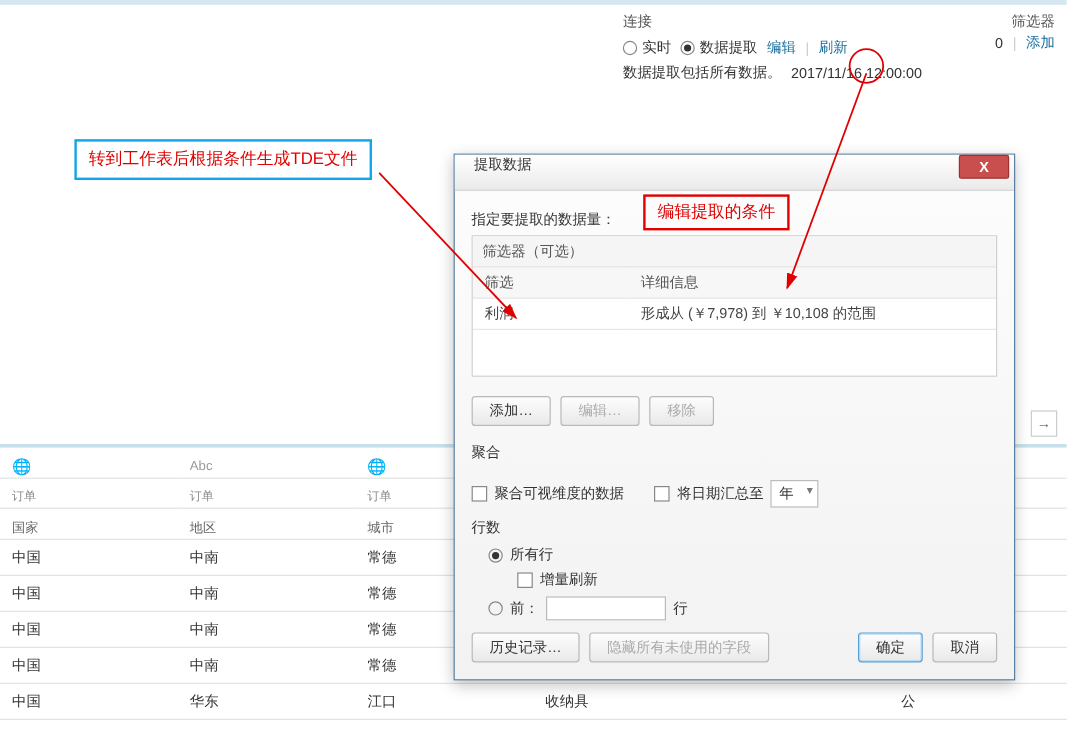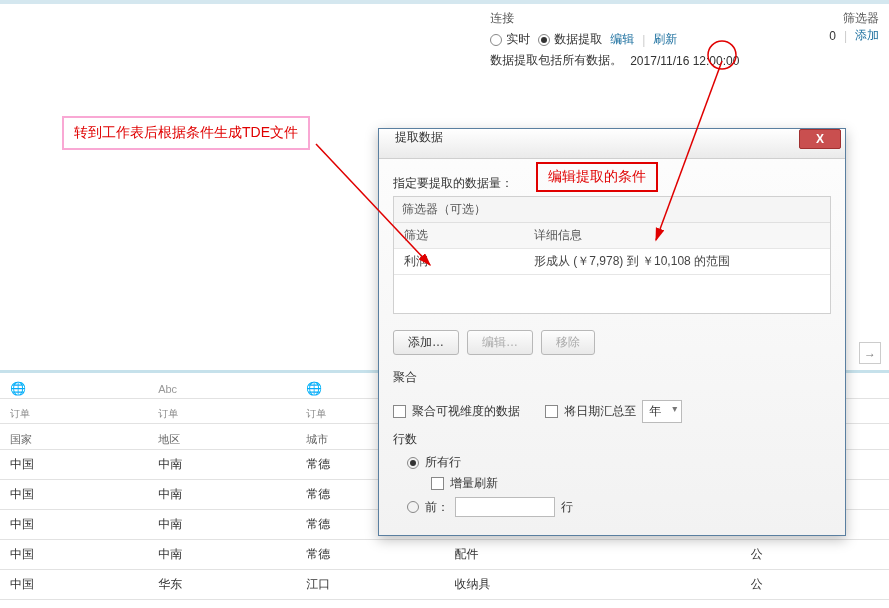--- a/index.html
+++ b/index.html
@@ -12,21 +12,20 @@
     width: 889px;
     height: 608px;
     position: relative;
     overflow: hidden;
   }
   .top-border { height: 4px; background: #d4e7ef; }
   .header-area {
     padding: 6px 10px 0 10px;
     display: flex;
     justify-content: flex-end;
-    gap: 29px;
   }
   .header-col {
     display: flex;
     flex-direction: column;
     gap: 4px;
   }
   .hdr-row { display: flex; align-items: center; gap: 8px; }
   .hdr-label { color: #555; }
   .link { color: #1a6e9e; cursor: pointer; }
   .radio-mock { display: inline-flex; align-items: center; gap: 4px; }
@@ -35,21 +34,21 @@
     display: inline-flex; align-items: center; justify-content: center;
   }
   .radio-dot.selected::after {
     content: ""; width: 6px; height: 6px; background: #333; border-radius: 50%;
   }
   .filter-col { text-align: right; margin-left: 30px; }
 
   
   .annot-box {
     position: absolute; left: 62px; top: 116px;
-    border: 2px solid #f9a8d4; padding: 6px 10px; background: #fff;
+    border: 2px solid #0ea5e9; padding: 6px 10px; background: #fff;
     color: #e00000; font-size: 14px;
   }
   .annot-box2 {
     position: absolute; left: 536px; top: 162px;
     border: 2px solid #e00000; padding: 4px 10px;
     color: #e00000; font-size: 14px; z-index: 30;
   }
   svg.overlay { position: absolute; left:0; top:0; width:889px; height:608px; pointer-events:none; z-index:25; }
 
   
@@ -304,14 +303,24 @@
       <span class="chkbox"></span>
       <span>增量刷新</span>
     </div>
     <div class="radio-row">
       <span class="radio-dot"></span>
       <span>前：</span>
       <input class="txt" style="">
       <span>行</span>
     </div>
 
+    <div class="dlg-footer">
+      <div style="display:flex; gap:8px">
+        <span class="btn">历史记录…</span>
+        <span class="btn disabled">隐藏所有未使用的字段</span>
+      </div>
+      <div style="display:flex; gap:8px">
+        <span class="btn primary">确定</span>
+        <span class="btn">取消</span>
+      </div>
+    </div>
   </div>
 </div>
 
 </body></html>

